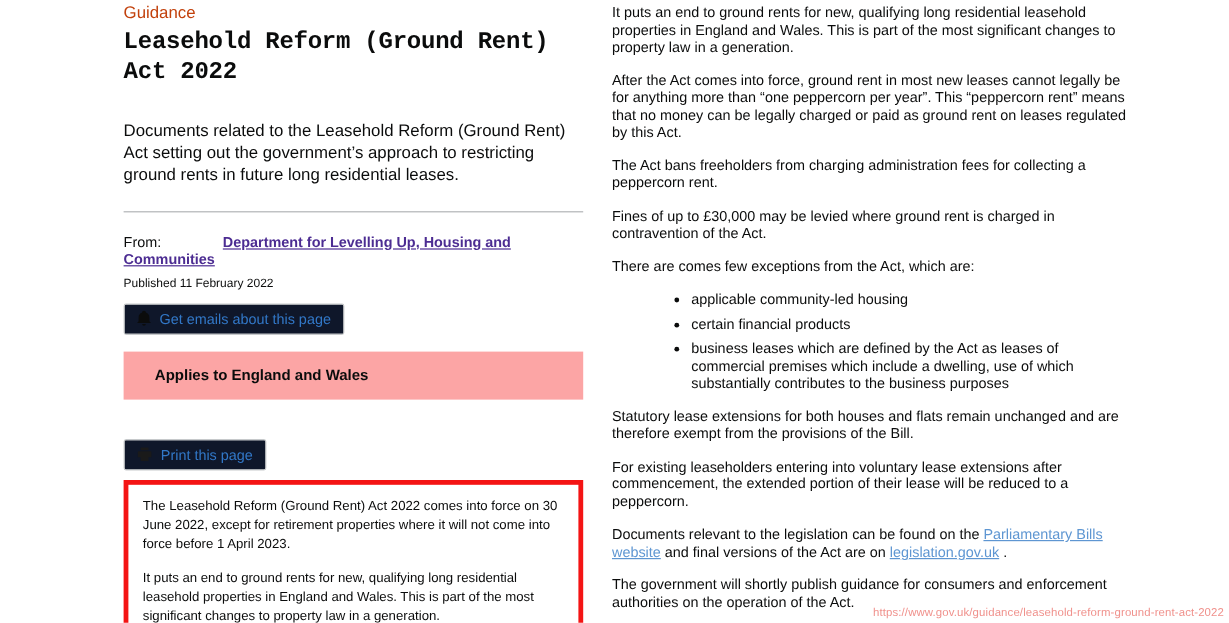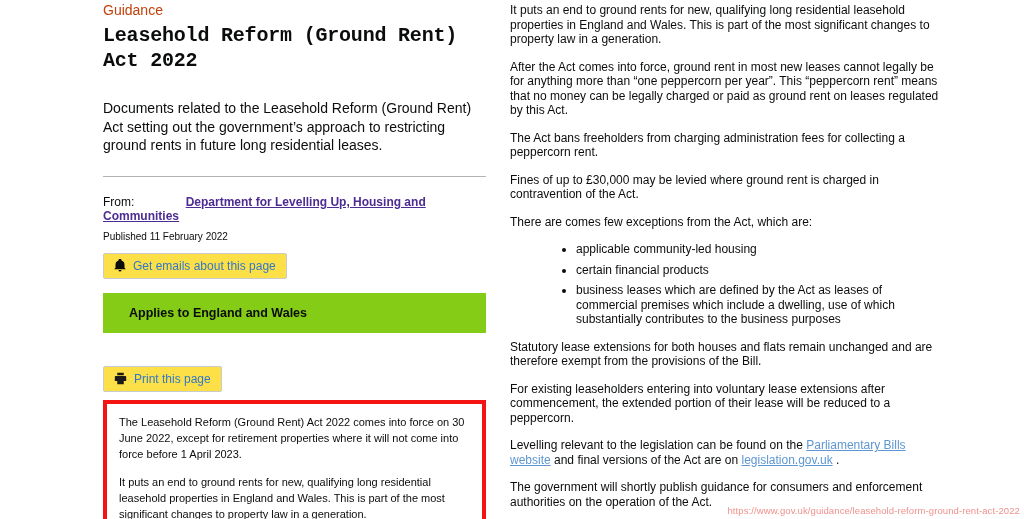--- a/index.html
+++ b/index.html
@@ -22,28 +22,28 @@
   .lead { margin-top:26px; font-size:14px; line-height:18.5px; }
   hr.divider { border:none; border-top:1px solid #b1b4b6; margin-top:21px; }
 
   .from-line { margin-top:18px; font-size:12px; }
   .from-link { color:#4c2c92; font-weight:700; text-decoration:underline; cursor:pointer;margin-left:48px; }
   .published { margin-top:8px; font-size:10px; }
 
   .gov-btn {
     display:inline-flex; align-items:center; gap:7px;
     margin-top:11px; padding:5px 10px;
-    background:#fde047; border:1px solid #c8cacb; border-radius:2px;
+    background:#0f172a; border:1px solid #c8cacb; border-radius:2px;
     font-family:inherit; font-size:12px; color:#3278c8; cursor:pointer;
   }
   .gov-btn svg { flex:0 0 auto; }
   .print-btn { margin-top:33px; }
 
   .applies-box {
-    margin-top:14px; background:#84cc16;
+    margin-top:14px; background:#fca5a5;
     padding:13px 26px; font-size:12.5px; font-weight:700;
   }
 
   .highlight-box {
     margin-top:8px; border:4px solid #f41414;
     padding:10px 12px; font-size:11px; line-height:16px;
   }
   .highlight-box p + p { margin-top:12px; }
 
   .doc-link { color:#5e96d2; text-decoration:underline; cursor:pointer; }
@@ -106,19 +106,19 @@
   <ul>
     <li>applicable community-led housing</li>
     <li>certain financial products</li>
     <li>business leases which are defined by the Act as leases of commercial premises which include a dwelling, use of which substantially contributes to the business purposes</li>
   </ul>
 
   <p>Statutory lease extensions for both houses and flats remain unchanged and are therefore exempt from the provisions of the Bill.</p>
   <p>For existing leaseholders entering into voluntary lease extensions after commencement, the extended portion of their lease will be reduced to a peppercorn.</p>
 
   <p>
-    <span>Levelling relevant to the legislation can be found on the </span><a class="doc-link">Parliamentary Bills website</a><span> and final versions of the Act are on </span><a class="doc-link">legislation.gov.uk</a><span> .</span>
+    <span>Documents relevant to the legislation can be found on the </span><a class="doc-link">Parliamentary Bills website</a><span> and final versions of the Act are on </span><a class="doc-link">legislation.gov.uk</a><span> .</span>
   </p>
 
   <p>The government will shortly publish guidance for consumers and enforcement authorities on the operation of the Act.</p>
 </div>
 
 <div class="footer-url">https://www.gov.uk/guidance/leasehold-reform-ground-rent-act-2022</div>
 
 </body></html>

